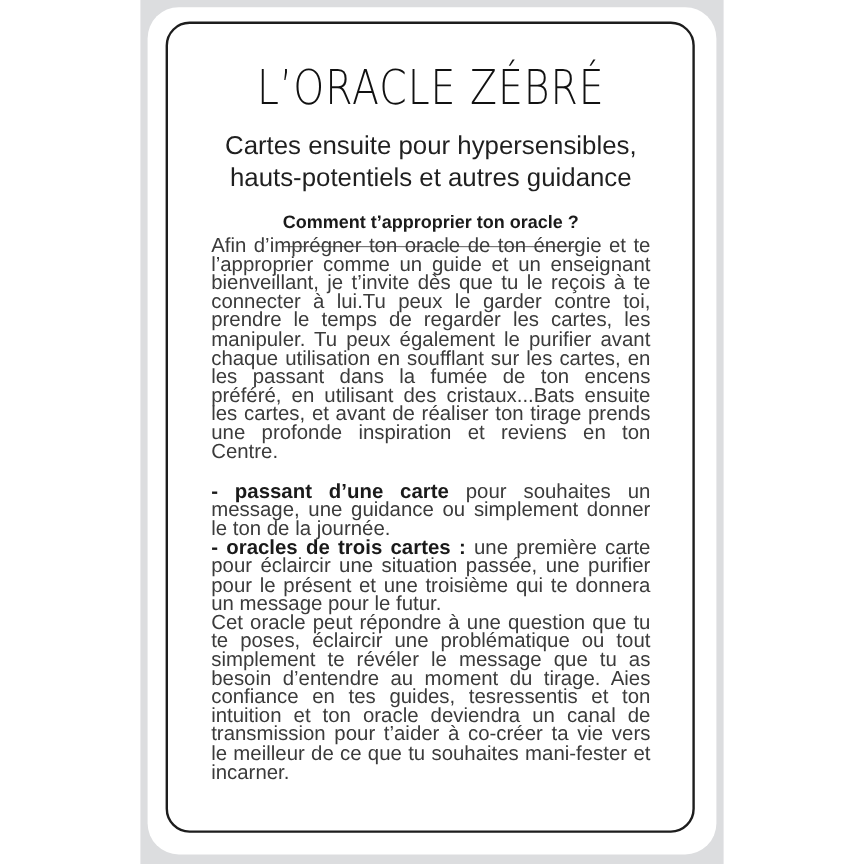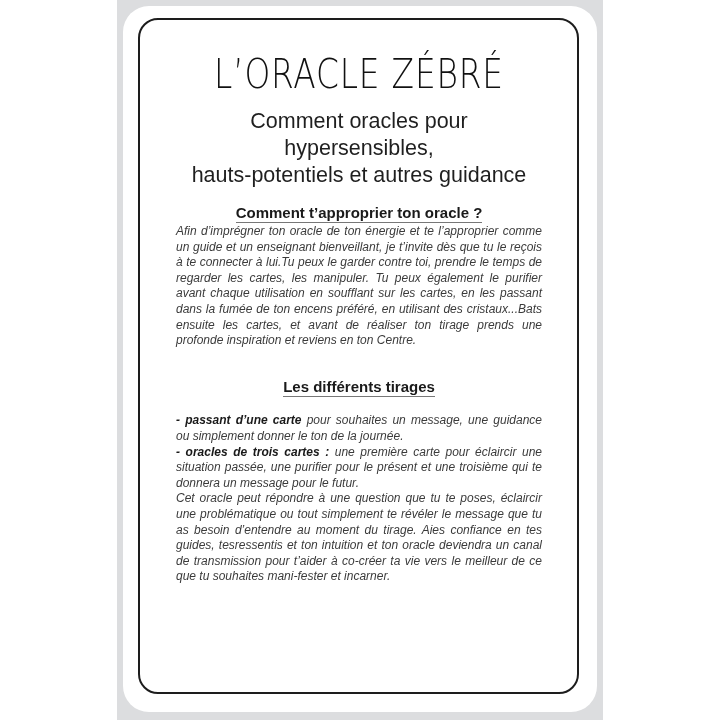--- a/index.html
+++ b/index.html
@@ -34,52 +34,49 @@
       text-align: center; font-family: "Liberation Sans", sans-serif;
       font-size: 21.5px; color: #1f1f1f; line-height: 27px;
       margin-top: 10px;
     }
     .section-title {
       text-align: center; font-family: "Liberation Sans", sans-serif;
       font-weight: bold; font-size: 15px; color: #1a1a1a;
       margin: 0; line-height: 19px;
     }
     .section-title span {
-      border-bottom: 1px solid #777; padding-bottom: 1px;
+      border-bottom: 1px solid #777; padding-bottom: 11px;
     }
     .s1 { margin-top: 14px; }
     .s2 { margin-top: 28px; }
     .para {
-      font-family: "Liberation Sans", sans-serif; font-style: italic;
-      font-size: 12px; line-height: 15.6px; color: #3b3b3b;
+      font-family: "Liberation Sans", sans-serif; 
+      font-size: 17px; line-height: 15.6px; color: #3b3b3b;
       text-align: justify; margin: 2px 0 0 0;
     }
     .para b { font-weight: bold; color: #1a1a1a; }
   </style>
 </head>
 <body>
 
 <div class="gray-band"></div>
 <div class="card"></div>
 <div class="frame"></div>
 
 <div class="content">
   <h1 class="title">L’ORACLE ZÉBRÉ</h1>
   <div class="subtitle">
-    <div>Comment oracles pour hypersensibles,</div>
+    <div>Cartes ensuite pour hypersensibles,</div>
     <div>hauts-potentiels et autres guidance</div>
   </div>
 
   <h2 class="section-title s1">
     <span>Comment t’approprier ton oracle ?</span>
   </h2>
   <p class="para">Afin d’imprégner ton oracle de ton énergie et te l’approprier comme un guide et un enseignant bienveillant, je t’invite dès que tu le reçois à te connecter à lui.Tu peux le garder contre toi, prendre le temps de regarder les cartes, les manipuler. Tu peux également le purifier avant chaque utilisation en soufflant sur les cartes, en les passant dans la fumée de ton encens préféré, en utilisant des cristaux...Bats ensuite les cartes, et avant de réaliser ton tirage prends une profonde inspiration et reviens en ton Centre.</p>
 
-  <h2 class="section-title s2">
-    <span>Les différents tirages</span>
-  </h2>
   <p class="para">
     <br>
     <b>- passant d’une carte</b><span> pour souhaites un message, une guidance ou simplement donner le ton de la journée.</span><br>
     <b>- oracles de trois cartes :</b><span> une première carte pour éclaircir une situation passée, une purifier pour le présent et une troisième qui te donnera un message pour le futur.</span><br>
     <span>Cet oracle peut répondre à une question que tu te poses, éclaircir une problématique ou tout simplement te révéler le message que tu as besoin d’entendre au moment du tirage. Aies confiance en tes guides, tesressentis et ton intuition et ton oracle deviendra un canal de transmission pour t’aider à co-créer ta vie vers le meilleur de ce que tu souhaites mani-fester et incarner.</span>
   </p>
 </div>
 
 </body></html>

